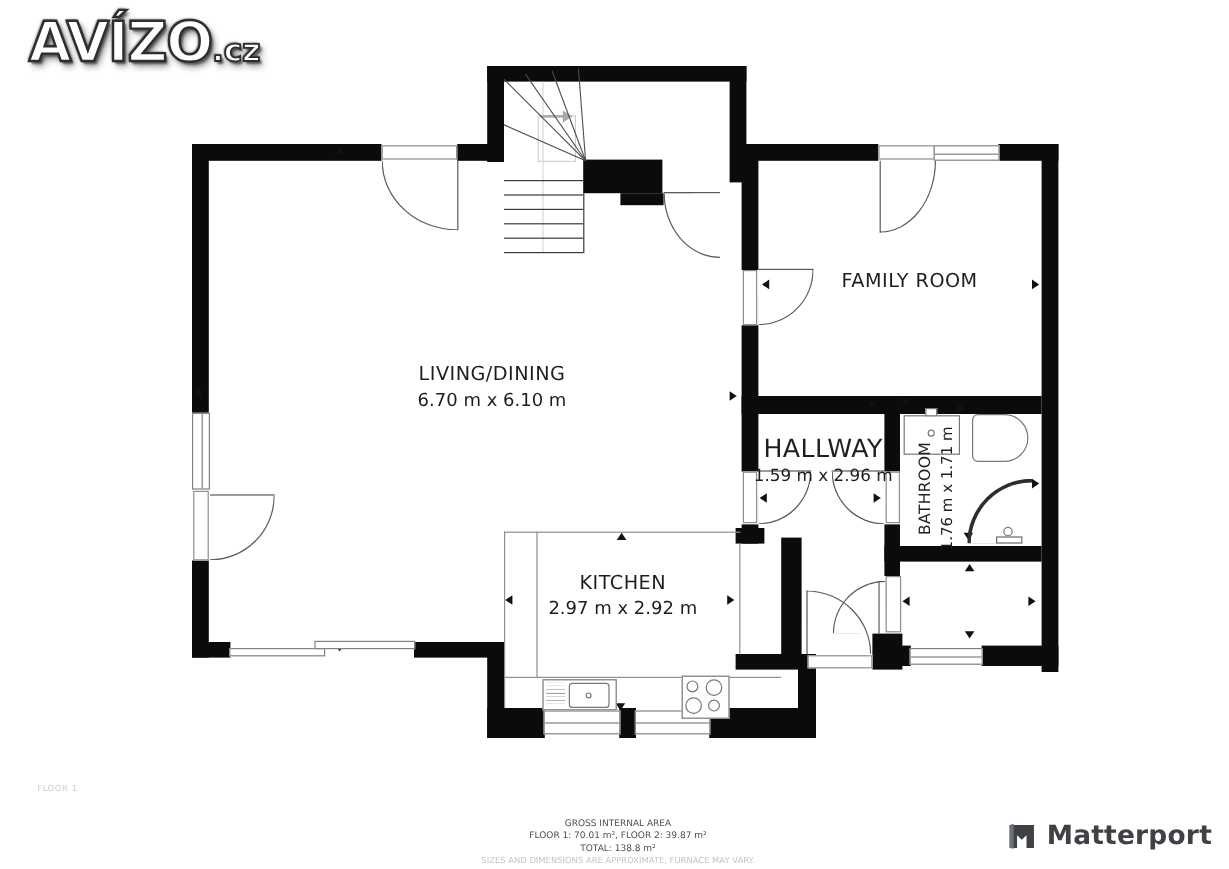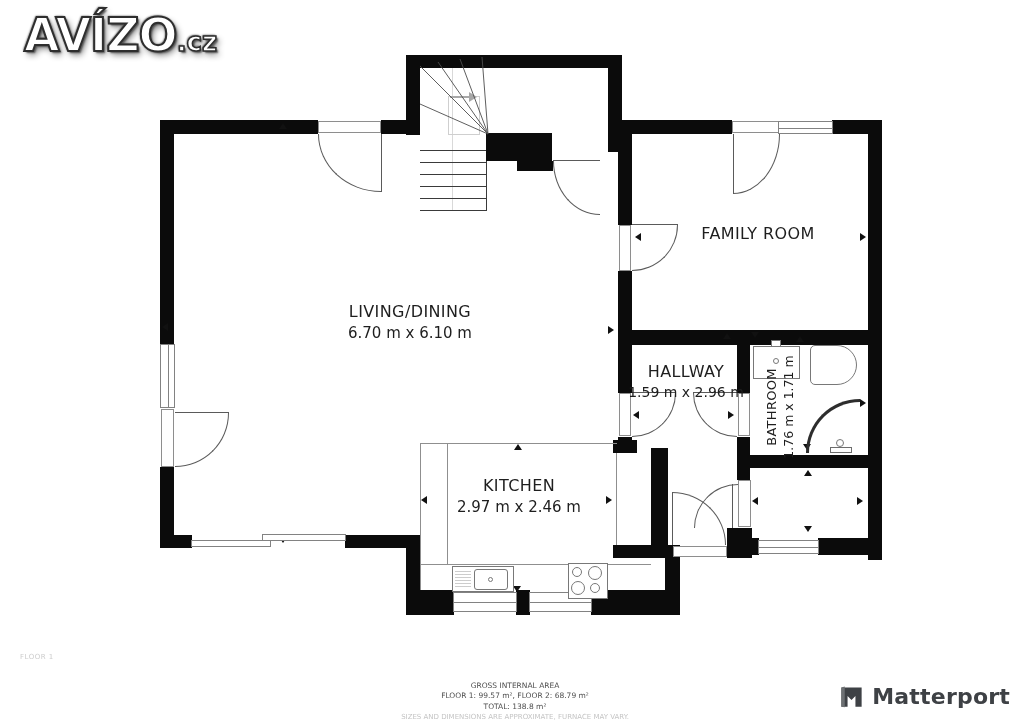--- a/index.html
+++ b/index.html
@@ -29,38 +29,38 @@
   
   .mk{position:absolute;width:0;height:0;}
   .mk-up{border-left:4px solid transparent;border-right:4px solid transparent;border-bottom:6px solid #111;}
   .mk-down{border-left:4px solid transparent;border-right:4px solid transparent;border-top:6px solid #111;}
   .mk-left{border-top:4px solid transparent;border-bottom:4px solid transparent;border-right:6px solid #111;}
   .mk-right{border-top:4px solid transparent;border-bottom:4px solid transparent;border-left:6px solid #111;}
   
   .room-label{position:absolute;text-align:center;color:#1e1e1e;z-index:6;}
   .room-name{font-size:16px;letter-spacing:.4px;}
   .room-dims{font-size:15px;margin-top:3px;}
-  .small .room-name{font-size:16px;}
+  .small .room-name{font-size:21px;}
   .small .room-dims{font-size:14px;}
   .bath-label{position:absolute;left:715px;top:377px;width:130px;height:60px;
     display:flex;flex-direction:column;justify-content:center;text-align:center;
     transform:rotate(-90deg);color:#1e1e1e;z-index:6;}
   .bath-label .room-name{font-size:13px;letter-spacing:.3px;}
   .bath-label .room-dims{font-size:12.5px;margin-top:2px;}
   
   .fixture{position:absolute;background:#fff;border:1.5px solid #787878;box-sizing:border-box;}
   .burner{position:absolute;border:1.3px solid #787878;border-radius:50%;box-sizing:border-box;background:#fff;}
   
   .avizo{position:absolute;left:24px;top:8px;color:#ffffff;font-weight:bold;
     font-size:46px;letter-spacing:-1px;-webkit-text-stroke:2px #2e2e2e;
     text-shadow:0 0 2px #444,2px 2px 2px #555,3px 4px 6px rgba(0,0,0,.45),-1px -1px 2px #666;
     z-index:9;}
   .avizo .suffix{font-size:26px;font-weight:bold;letter-spacing:0;-webkit-text-stroke:1.5px #2e2e2e;}
   
-  .floor-tag{position:absolute;left:20px;top:653px;font-size:7px;color:#cccccc;letter-spacing:.5px;}
+  .floor-tag{position:absolute;left:31px;top:653px;font-size:7px;color:#cccccc;letter-spacing:.5px;}
   .area-block{position:absolute;left:315px;top:681px;width:400px;text-align:center;
     font-size:7.5px;color:#4e4e4e;line-height:1.25;z-index:9;}
   .area-block .line{margin-bottom:1px;}
   .area-block .disclaimer{color:#c4c4c4;font-size:7px;margin-top:2px;}
   .mp{position:absolute;right:14px;top:683px;display:flex;align-items:center;gap:7px;z-index:9;}
   .mp-text{font-size:22px;font-weight:700;color:#3e4145;letter-spacing:.2px;}
 </style>
 </head>
 <body>
 
@@ -213,29 +213,29 @@
   <div class="room-label small" style="left:536px;top:362px;width:300px;">
     <div class="room-name">HALLWAY</div>
     <div class="room-dims">1.59 m x 2.96 m</div>
   </div>
   <div class="bath-label">
     <div class="room-name">BATHROOM</div>
     <div class="room-dims">1.76 m x 1.71 m</div>
   </div>
   <div class="room-label" style="left:369px;top:476px;width:300px;">
     <div class="room-name">KITCHEN</div>
-    <div class="room-dims">2.97 m x 2.46 m</div>
+    <div class="room-dims">2.97 m x 2.92 m</div>
   </div>
 </div>
 
 <div class="floor-tag">FLOOR 1</div>
 
 <div class="area-block">
   <div class="line">GROSS INTERNAL AREA</div>
-  <div class="line">FLOOR 1: 99.57 m², FLOOR 2: 68.79 m²</div>
+  <div class="line">FLOOR 1: 70.01 m², FLOOR 2: 39.87 m²</div>
   <div class="line">TOTAL: 138.8 m²</div>
   <div class="disclaimer">SIZES AND DIMENSIONS ARE APPROXIMATE, FURNACE MAY VARY.</div>
 </div>
 
 <div class="mp">
   <svg width="27" height="27" viewBox="0 0 24 24">
     <path d="M3 4 L21 4 L21 21 L15.5 21 L15.5 11.5 L12 15 L8.5 11.5 L8.5 21 L3 21 Z" fill="#3e4145"></path>
     <path d="M3 4 L6 3 L6 21.6 L3 21 Z" fill="#6d7073"></path>
   </svg>
   <span class="mp-text">Matterport</span>

